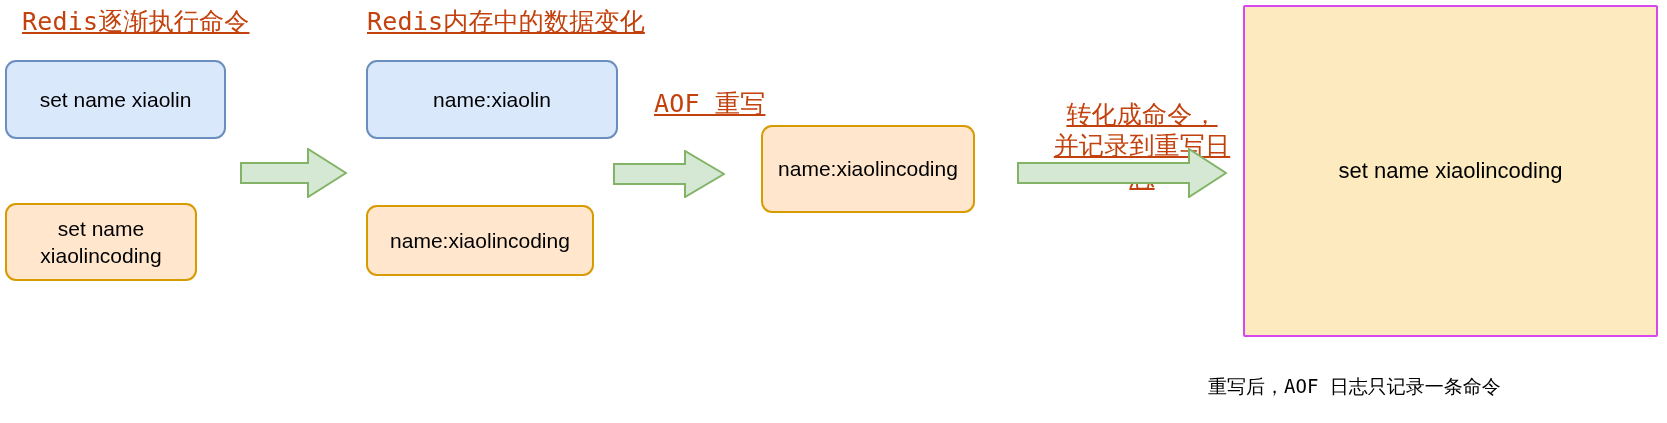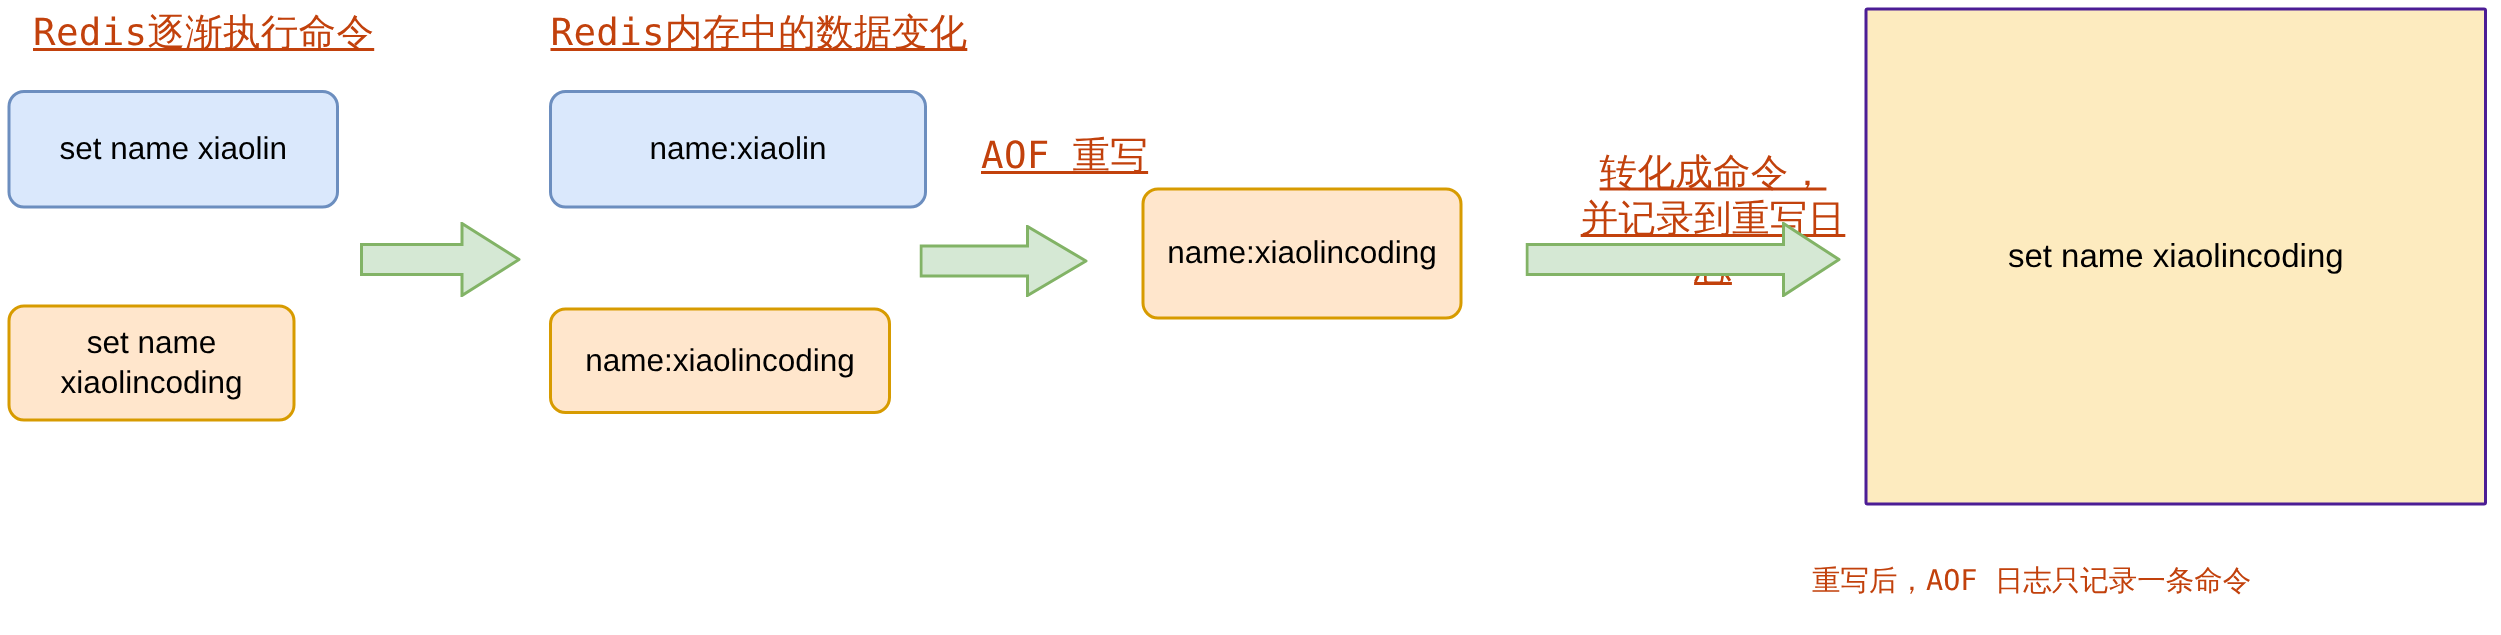--- a/index.html
+++ b/index.html
@@ -48,21 +48,21 @@
     line-height: 1.3;
     padding: 4px 8px;
   }
   .node.blue   { background: #dae8fc; border-color: #6c8ebf; }
   .node.orange { background: #ffe6cc; border-color: #d79b00; border-radius: 11px; }
 
   
   .logbox {
     box-sizing: border-box;
     background: #fdebbf;
-    border: 2px solid #4c1d95;
+    border: 2px solid #d946ef;
     border-radius: 2px;
     display: flex;
     align-items: center;
     justify-content: center;
     font-family: "Liberation Sans", sans-serif;
     font-size: 22px;
     color: #000000;
   }
 
   
@@ -71,21 +71,21 @@
     fill: #d5e8d4;
     stroke: #82b366;
     stroke-width: 2;
     stroke-linejoin: miter;
   }
 
   
   .caption {
     font-family: "DejaVu Sans Mono", "Liberation Mono", monospace;
     font-size: 19px;
-    color: #c2410c;
+    color: #000000;
     white-space: nowrap;
   }
 </style>
 </head>
 <body>
 
 <div id="canvas">
 
   <div class="abs heading" style="left:22px; top:6px;">Redis逐渐执行命令</div>
 

